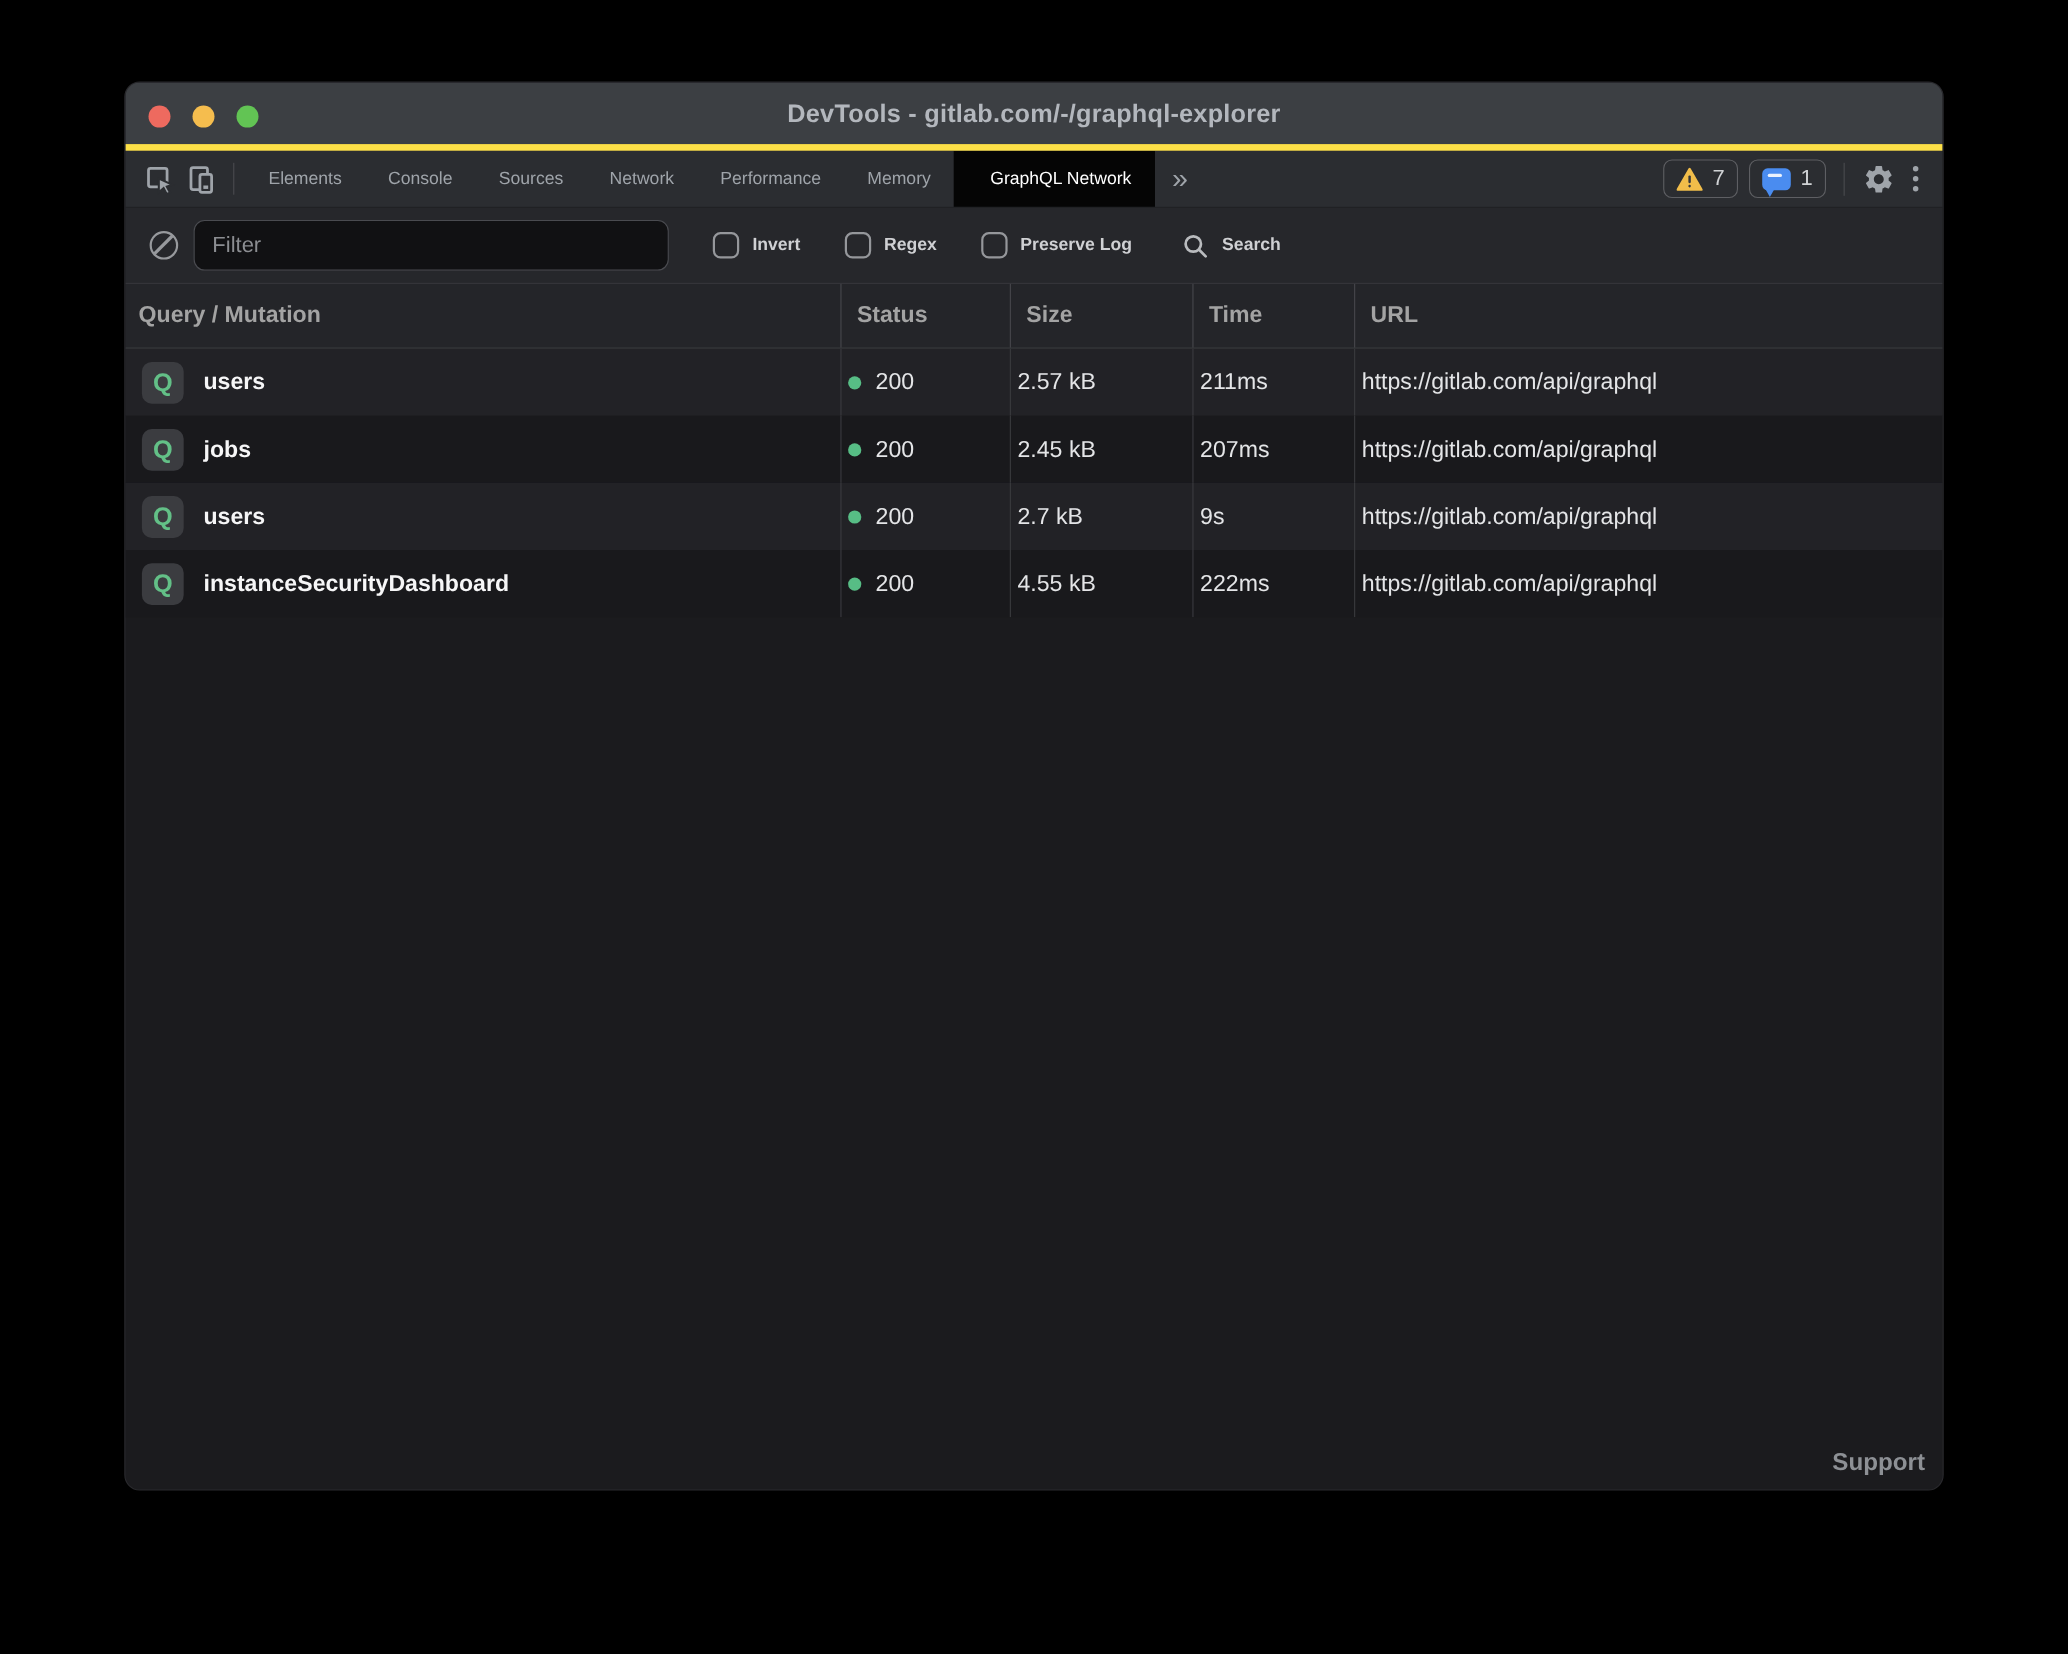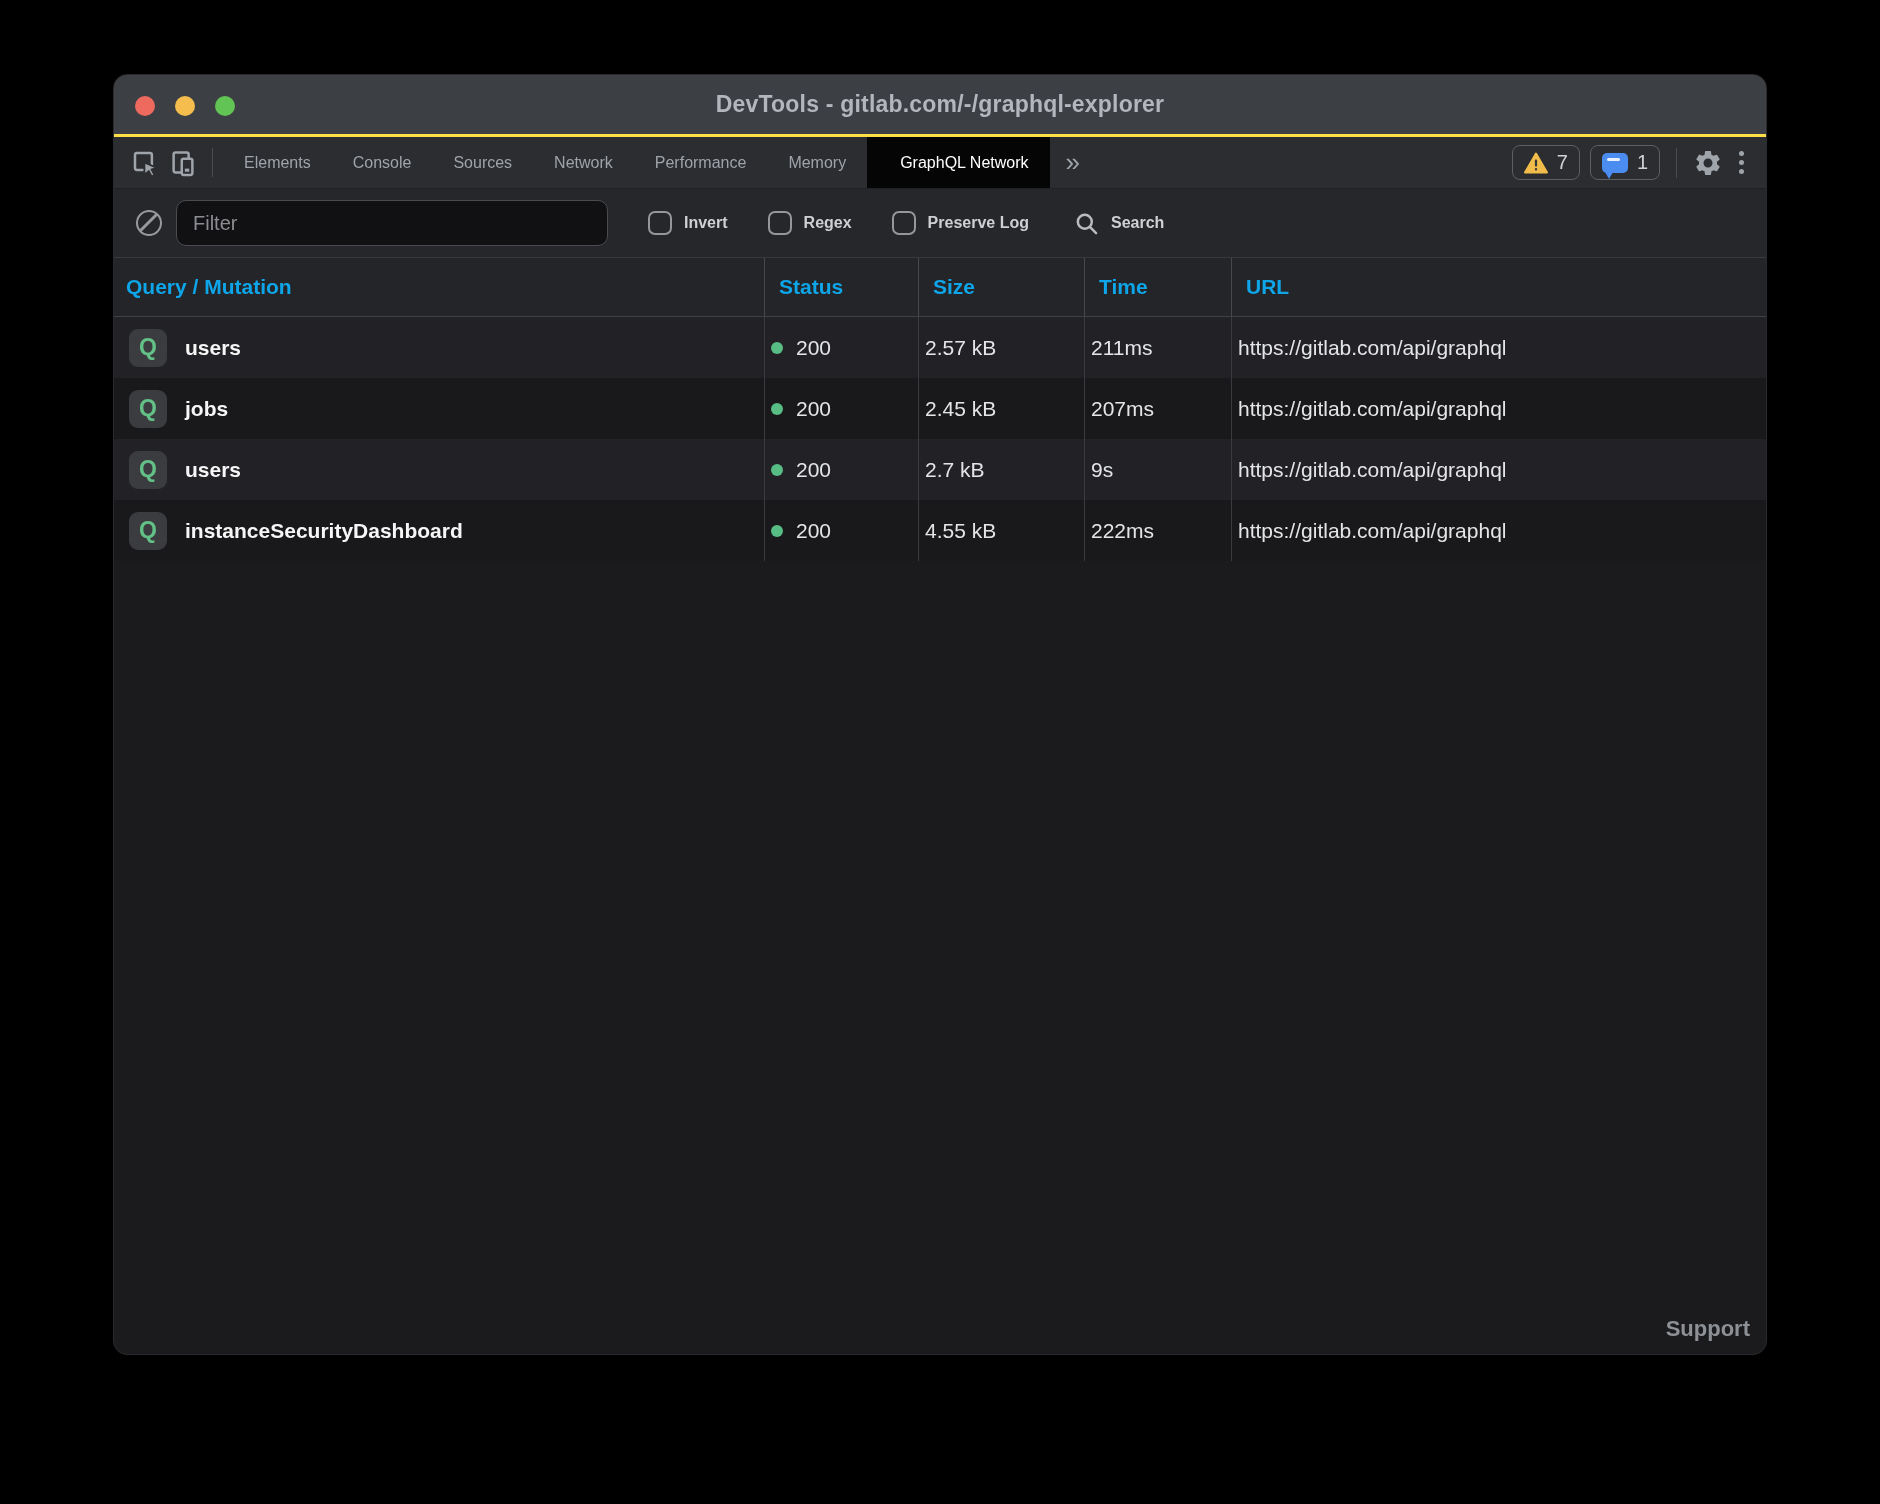--- a/index.html
+++ b/index.html
@@ -6,21 +6,21 @@
   html, body { width: 1880px; height: 1504px; background: #000; overflow: hidden;
     font-family: "Liberation Sans", sans-serif; }
 
   .window { position: absolute; left: 113px; top: 74px; width: 1654px; height: 1281px;
     background: #1b1b1e; border-radius: 14px; overflow: hidden;
     display: flex; flex-direction: column; border: 1px solid #2a2a2e; }
 
   
   .titlebar { height: 62px; flex: 0 0 62px; background: #3c3f43; position: relative;
     display: flex; align-items: center; justify-content: center;
-    border-bottom: 3px solid #fde047; }
+    border-bottom: 6px solid #fde047; }
   .traffic { position: absolute; left: 21px; top: 21px; display: flex; gap: 20px; }
   .light { width: 20px; height: 20px; border-radius: 50%; }
   .titlebar-title { color: #b3b7bd; font-size: 23px; font-weight: bold; letter-spacing: .2px; }
 
   
   .toolbar { height: 52px; flex: 0 0 52px; background: #2b2d31; display: flex;
     align-items: stretch; padding-left: 12px; border-bottom: 1px solid #202124; }
   .tool-ic { width: 38px; display: flex; align-items: center; justify-content: center; cursor: pointer; }
   .tool-ic svg { display: block; }
   .vsep { width: 1px; background: #4a4b4f; margin: 11px 10px; }
@@ -59,21 +59,21 @@
   .chk { width: 24px; height: 24px; border: 2.5px solid #95979b; border-radius: 7px;
     margin-right: 12px; background: transparent; }
   .chk-label { color: #cfd0d3; font-size: 16px; font-weight: bold; white-space: nowrap; }
   .search-group { display: flex; align-items: center; margin-left: 44px; cursor: pointer; }
   .search-group svg { margin-right: 11px; }
 
   
   .grid-row { display: grid; grid-template-columns: 650px 154px 166px 147px 1fr; }
   .thead { height: 60px; flex: 0 0 60px; background: #242529;
     border-top: 1px solid #38393d; border-bottom: 1px solid #404144; }
-  .th { display: flex; align-items: center; color: #0ea5e9; font-size: 21px; font-weight: bold;
+  .th { display: flex; align-items: center; color: #a3a3a3; font-size: 21px; font-weight: bold;
     padding-left: 14px; }
   .th:first-child { padding-left: 12px; }
   .th + .th { border-left: 1px solid #47484c; }
   .trow { height: 61px; flex: 0 0 61px; cursor: pointer; }
   .trow.odd { background: #222226; }
   .trow.even { background: #19191c; }
   .td { display: flex; align-items: center; color: #e4e5e7; font-size: 21px;
     padding-left: 6px; overflow: hidden; white-space: nowrap; }
   .td + .td { border-left: 1px solid #3a3b3f; }
   .qcell { padding-left: 15px; gap: 18px; }

